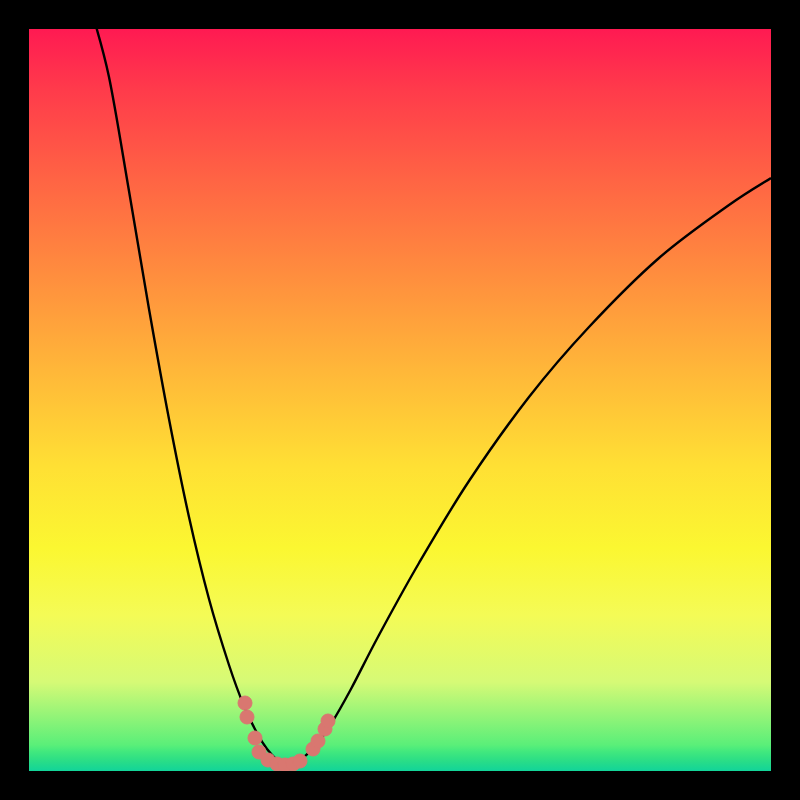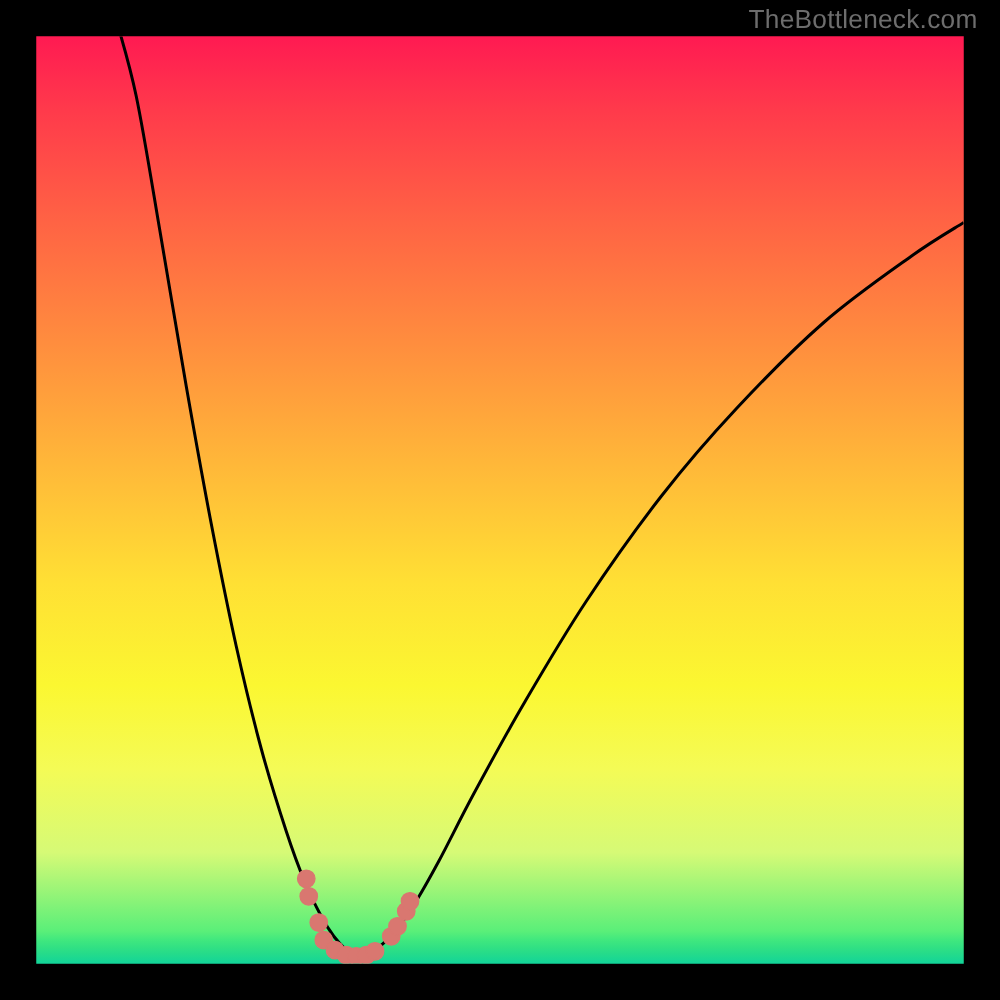--- a/index.html
+++ b/index.html
@@ -57,21 +57,20 @@
     position: absolute;
     left: 0;
     top: 0;
     width: 742px;
     height: 742px;
   }
 </style>
 </head>
 <body>
 <div class="frame">
-  <div class="watermark">TheBottleneck.com</div>
   <div class="plot">
     <svg class="curve" viewBox="0 0 742 742" preserveAspectRatio="none">
       <path id="left-curve" fill="none" stroke="#000000" stroke-width="2.4" d="M 62 -20 C 65.00 -8.67, 73.67 17.67, 80 48 C 86.33 78.33, 93.33 123.33, 100 162 C 106.67 200.67, 113.33 242.00, 120 280 C 126.67 318.00, 133.33 355.33, 140 390 C 146.67 424.67, 153.33 458.00, 160 488 C 166.67 518.00, 173.33 545.33, 180 570 C 186.67 594.67, 194.17 618.17, 200 636 C 205.83 653.83, 210.33 665.67, 215 677 C 219.67 688.33, 224.17 696.83, 228 704 C 231.83 711.17, 234.67 715.50, 238 720 C 241.33 724.50, 245.00 728.17, 248 731 C 251.00 733.83, 254.67 736.00, 256 737"></path>
       <path id="right-curve" fill="none" stroke="#000000" stroke-width="2.4" d="M 256 737 C 258.50 736.00, 266.00 734.33, 271 731 C 276.00 727.67, 280.83 723.00, 286 717 C 291.17 711.00, 296.00 704.50, 302 695 C 308.00 685.50, 314.00 674.83, 322 660 C 330.00 645.17, 338.67 627.00, 350 606 C 361.33 585.00, 375.00 559.67, 390 534 C 405.00 508.33, 421.67 479.67, 440 452 C 458.33 424.33, 480.00 393.67, 500 368 C 520.00 342.33, 538.33 321.17, 560 298 C 581.67 274.83, 606.67 249.33, 630 229 C 653.33 208.67, 681.33 189.33, 700 176 C 718.67 162.67, 735.00 153.50, 742 149"></path>
       <g id="dots">
           <circle cx="216" cy="674" r="7" fill="#d97770" stroke="#d97770"></circle>
           <circle cx="218" cy="688" r="7" fill="#d97770" stroke="#d97770"></circle>
           <circle cx="226" cy="709" r="7" fill="#d97770" stroke="#d97770"></circle>
           <circle cx="230" cy="723" r="7" fill="#d97770" stroke="#d97770"></circle>
           <circle cx="239" cy="731" r="7" fill="#d97770" stroke="#d97770"></circle>

